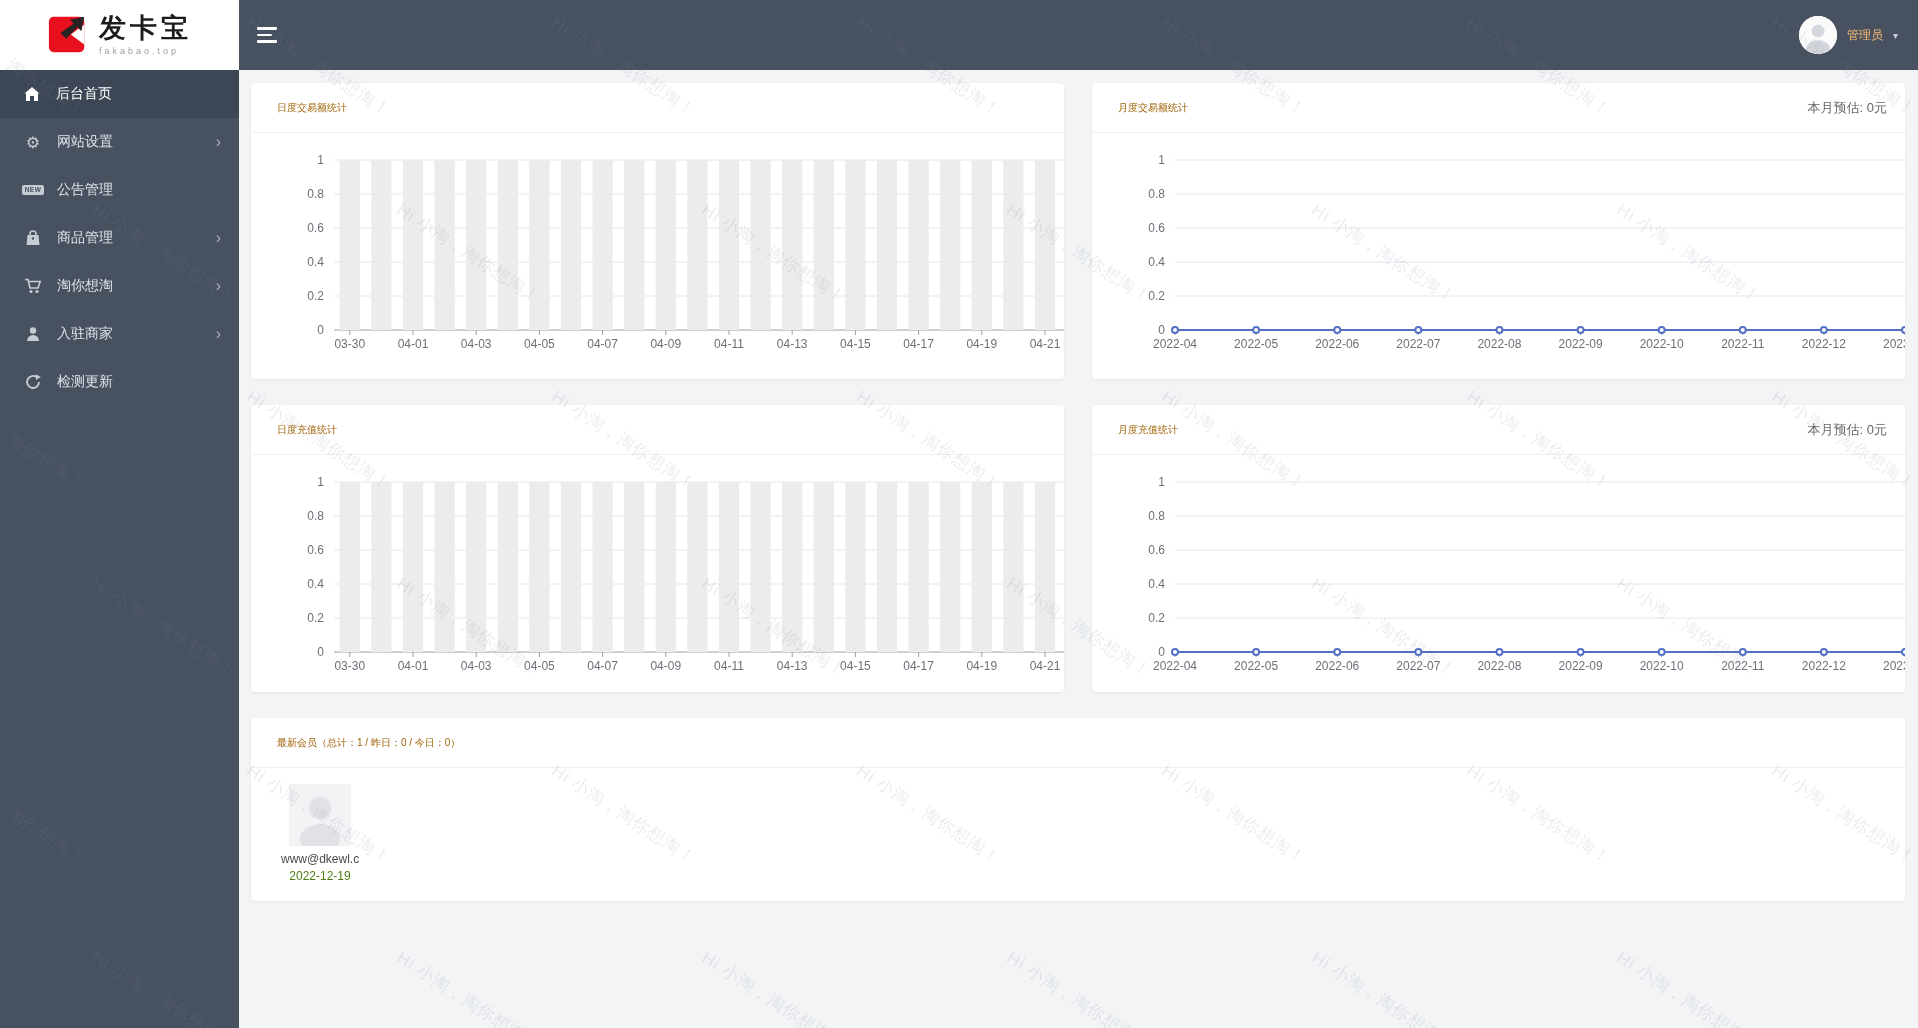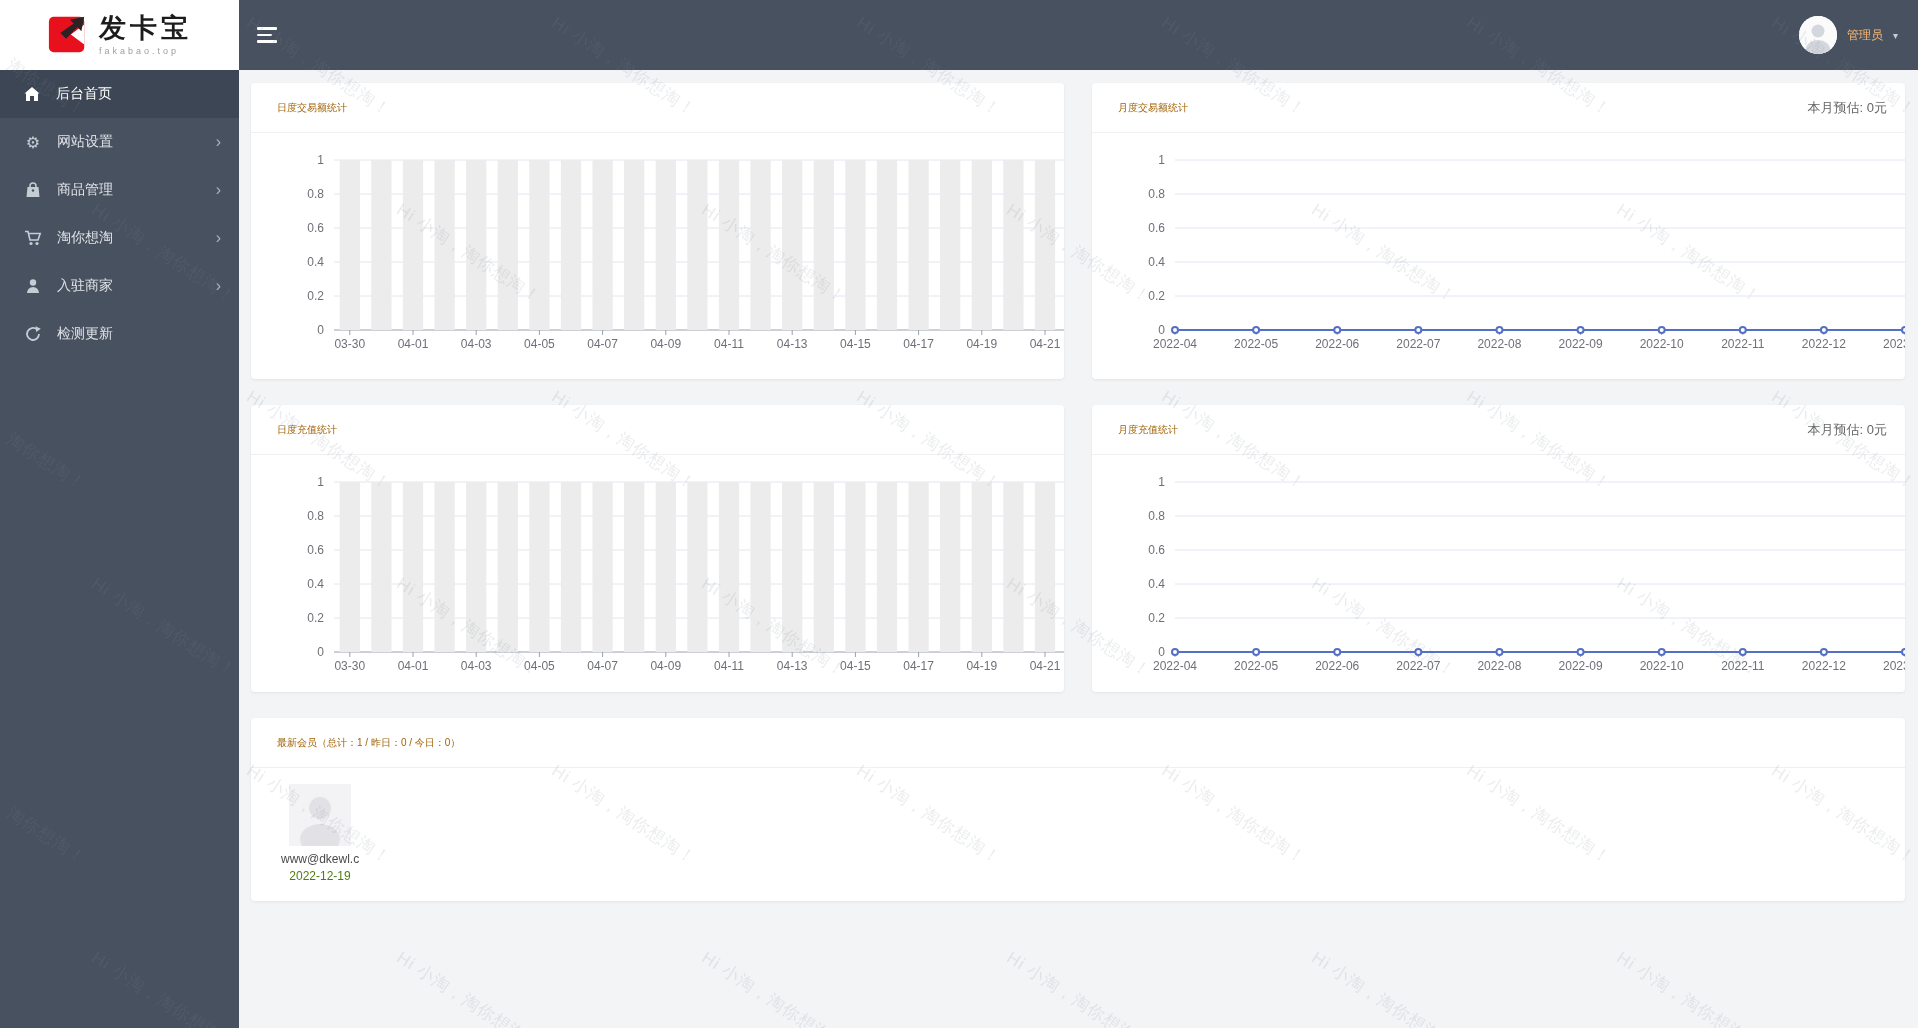--- a/index.html
+++ b/index.html
@@ -88,20 +88,26 @@
           <svg width="18" height="18" viewBox="0 0 18 18">
               <path d="M9 2 L16.5 8.5 L15 8.5 L15 16 L11 16 L11 11 L7 11 L7 16 L3 16 L3 8.5 L1.5 8.5 Z" fill="#ffffff"></path>
             </svg>
         </span>
         <span>后台首页</span>
       </div>
       <div class="nav-item">
         <span class="nav-icon">⚙</span>
         <span>网站设置</span>
         <span class="chev">›</span>
+      </div>
+      <div class="nav-item">
+        <span class="nav-icon">
+            <span class="new-badge">NEW</span>
+          </span>
+        <span>公告管理</span>
       </div>
       <div class="nav-item">
         <span class="nav-icon">
           <svg width="18" height="18" viewBox="0 0 18 18">
               <path d="M3.5 6 h11 l1 10 h-13 Z" fill="#c6ccd4"></path>
               <path d="M6 7 V5 a3 3 0 0 1 6 0 V7" fill="none" stroke="#c6ccd4" stroke-width="1.5"></path>
               <circle cx="9" cy="9.5" r="1.2" fill="#48515f"></circle>
             </svg>
         </span>
         <span>商品管理</span>

